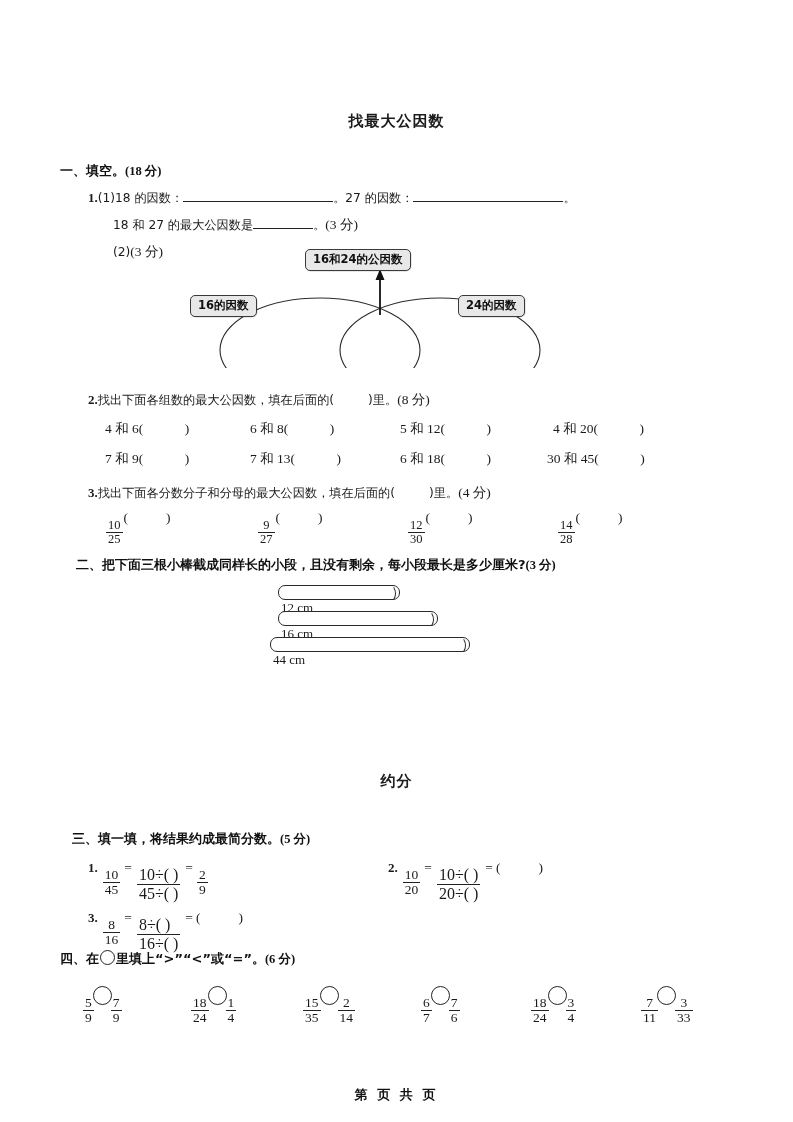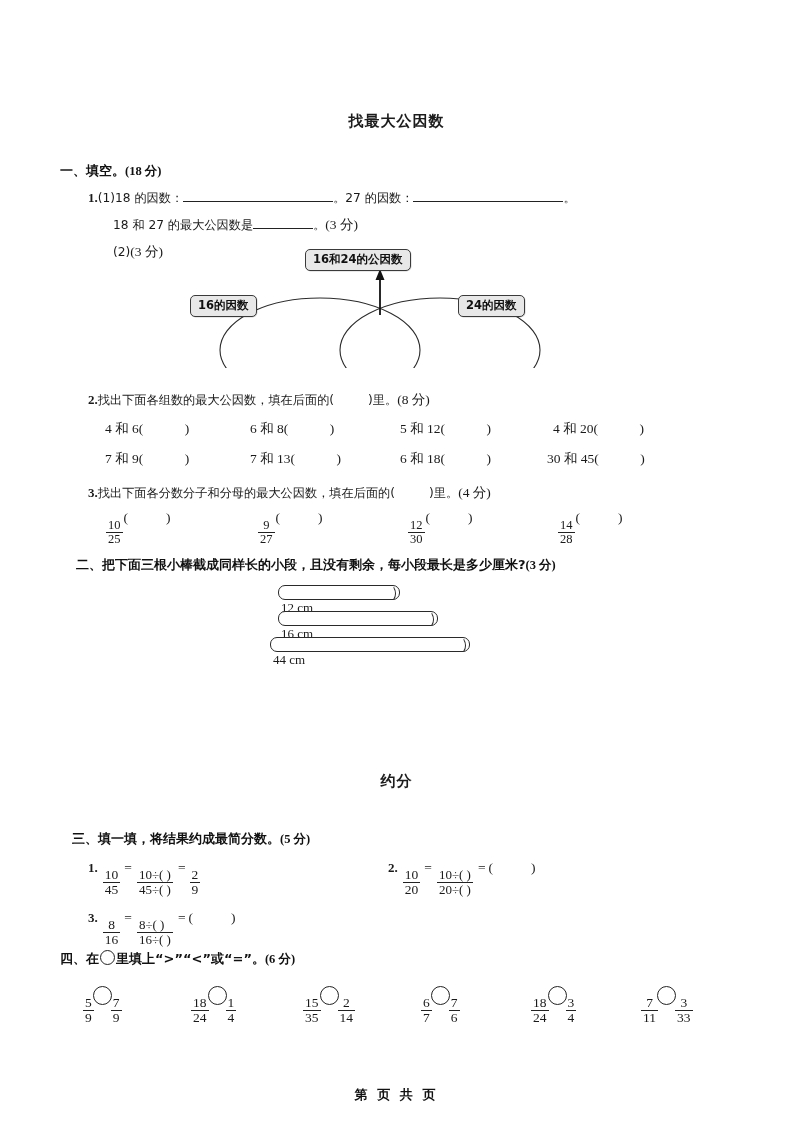--- a/index.html
+++ b/index.html
@@ -79,21 +79,21 @@
   .frac .den { padding: 0 2px; border-top: 1.1px solid #222; }
   .frac.big { font-size: 13.5px; }
 
   
   .fracw {
     display: inline-flex;
     flex-direction: column;
     align-items: stretch;
     vertical-align: -0.52em;
     font-family: "Liberation Serif","DejaVu Serif",serif;
-    font-size: 13px;
+    font-size: 16px;
     line-height: 1.12;
     margin: 0 2px;
   }
   .fracw .num { padding: 0 2px; text-align: left; white-space: nowrap; }
   .fracw .den { padding: 0 2px; border-top: 1.1px solid #222; text-align: left; white-space: nowrap; }
 
   .eq { font-family:"Liberation Serif",serif; font-size:13.5px; margin:0 3px; }
 
   
   .op-circle {

